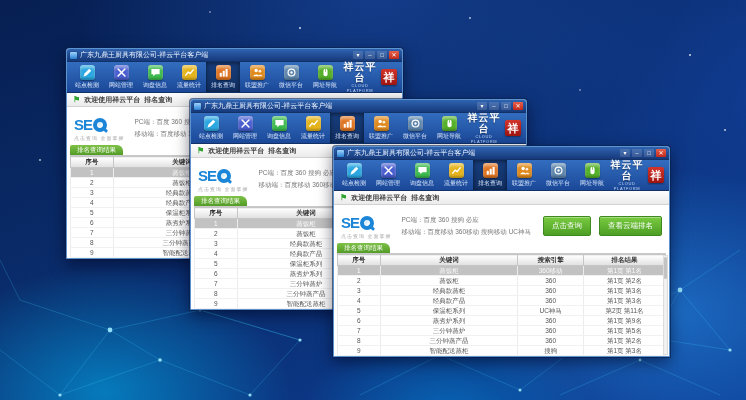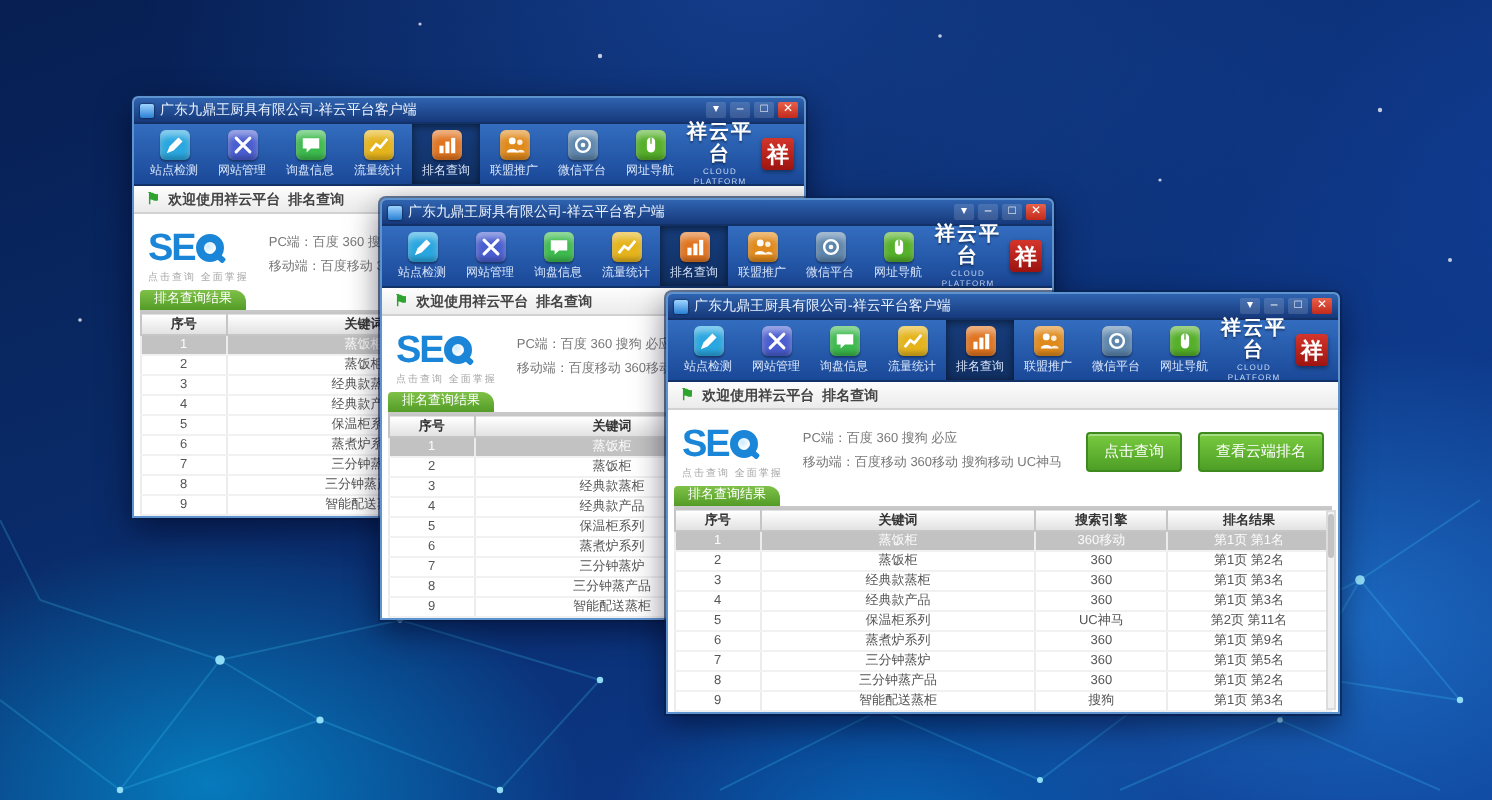--- a/index.html
+++ b/index.html
@@ -57,21 +57,21 @@
 
   .crumb { height:14px; flex:none; display:flex; align-items:center; gap:4px; padding:0 6px;
     background:linear-gradient(#fdfdfd,#ebebeb); border-bottom:1px solid #d2d2d2;
     font-size:7px; font-weight:bold; color:#444; }
   .flag { color:#2ea32e; font-size:8px; line-height:8px; }
 
   .content { flex:1; position:relative; background:#fff; padding:0 3px; overflow:hidden; }
   .seo-row { display:flex; align-items:center; height:39px; padding:3px 4px 0; }
   .seo-logo { display:flex; flex-direction:column; flex:none; }
   .seo-mark { display:flex; align-items:center; }
-  .logo-se { font-weight:800; font-size:19px; line-height:19px; color:#1b86d8; letter-spacing:-1px; }
+  .logo-se { font-weight:800; font-size:15px; line-height:19px; color:#1b86d8; letter-spacing:-1px; }
   .lens { width:14px; height:14px; border:4px solid #1b86d8; border-radius:50%;
     position:relative; margin-left:1px; background:radial-gradient(circle at 35% 35%, #cfeaff, #fff 70%); }
   .lens::after { content:""; position:absolute; width:7px; height:3px; background:#1b86d8;
     bottom:-3px; right:-5px; transform:rotate(40deg); border-radius:1px; }
   .tagline { font-size:5px; color:#a8a8a8; letter-spacing:1px; margin-top:1px; }
   .engines { margin-left:10px; font-size:6.5px; color:#787878; line-height:1.8; white-space:nowrap; }
   .btns { margin-left:auto; display:flex; gap:8px; }
   .gbtn { background:linear-gradient(#79cb40,#4d9e25); color:#fff; font-size:7.5px;
     padding:4px 8px; border-radius:2px; border:1px solid #3f8a1e; cursor:pointer;
     box-shadow:inset 0 1px 0 rgba(255,255,255,.35); white-space:nowrap; }

